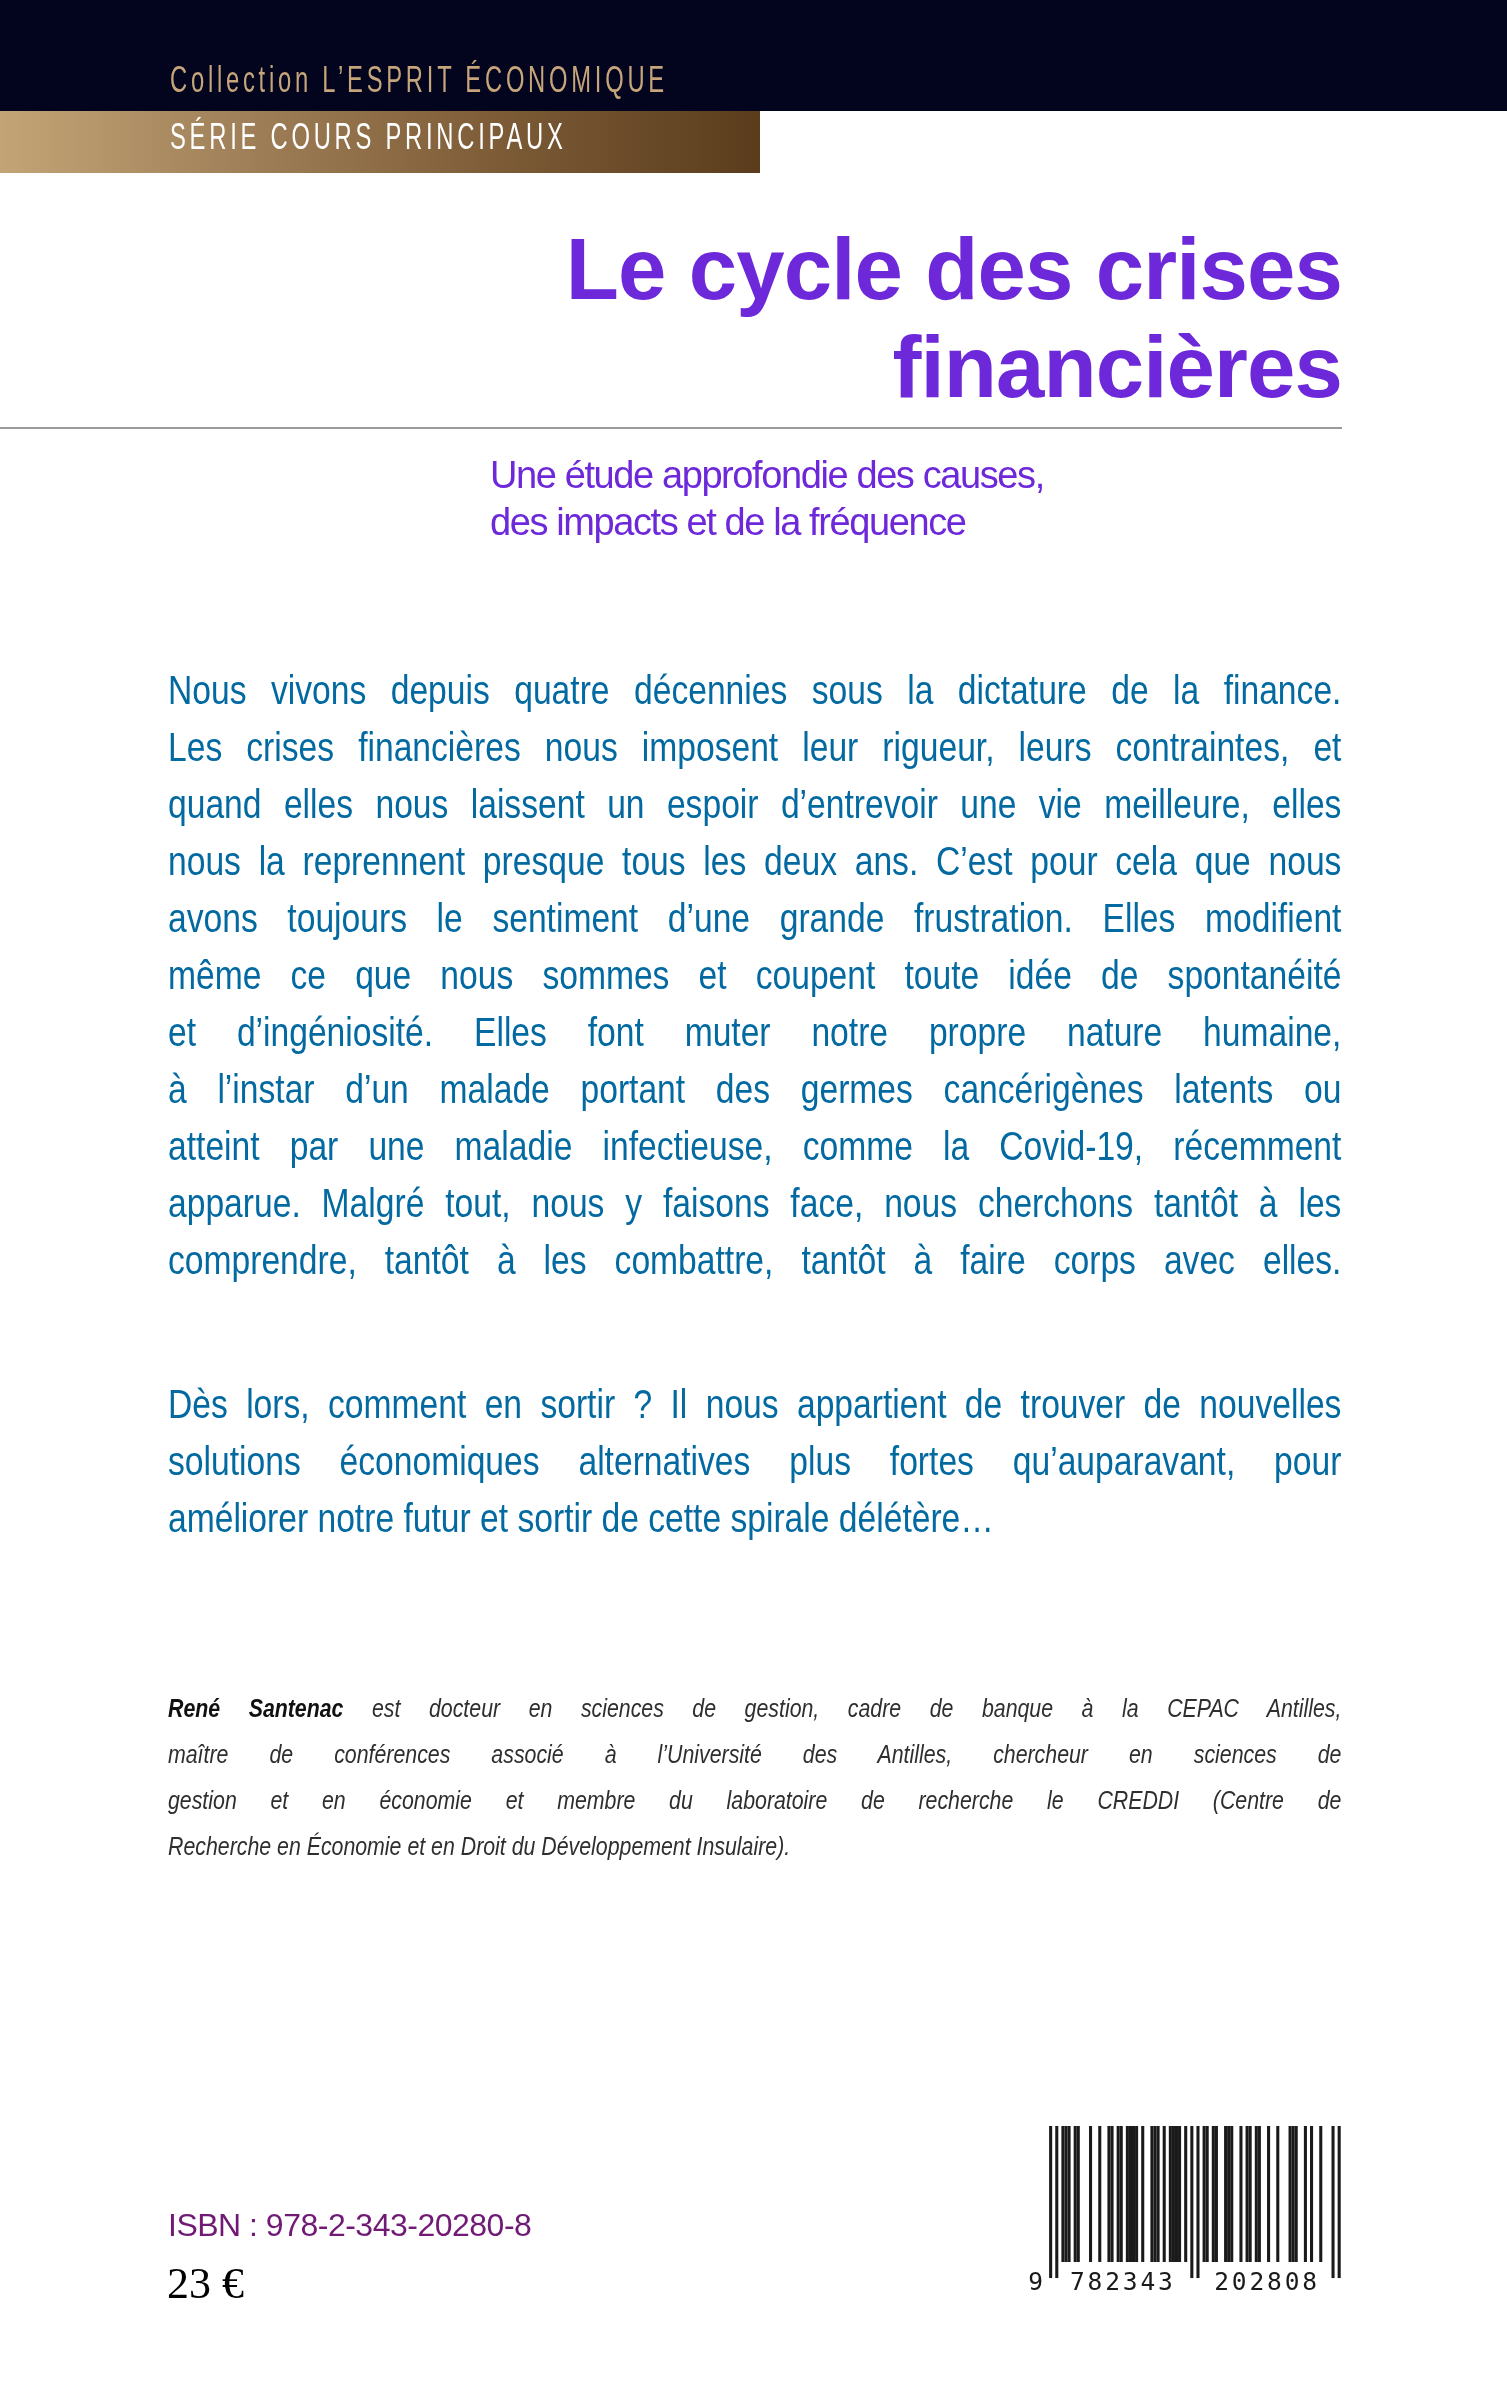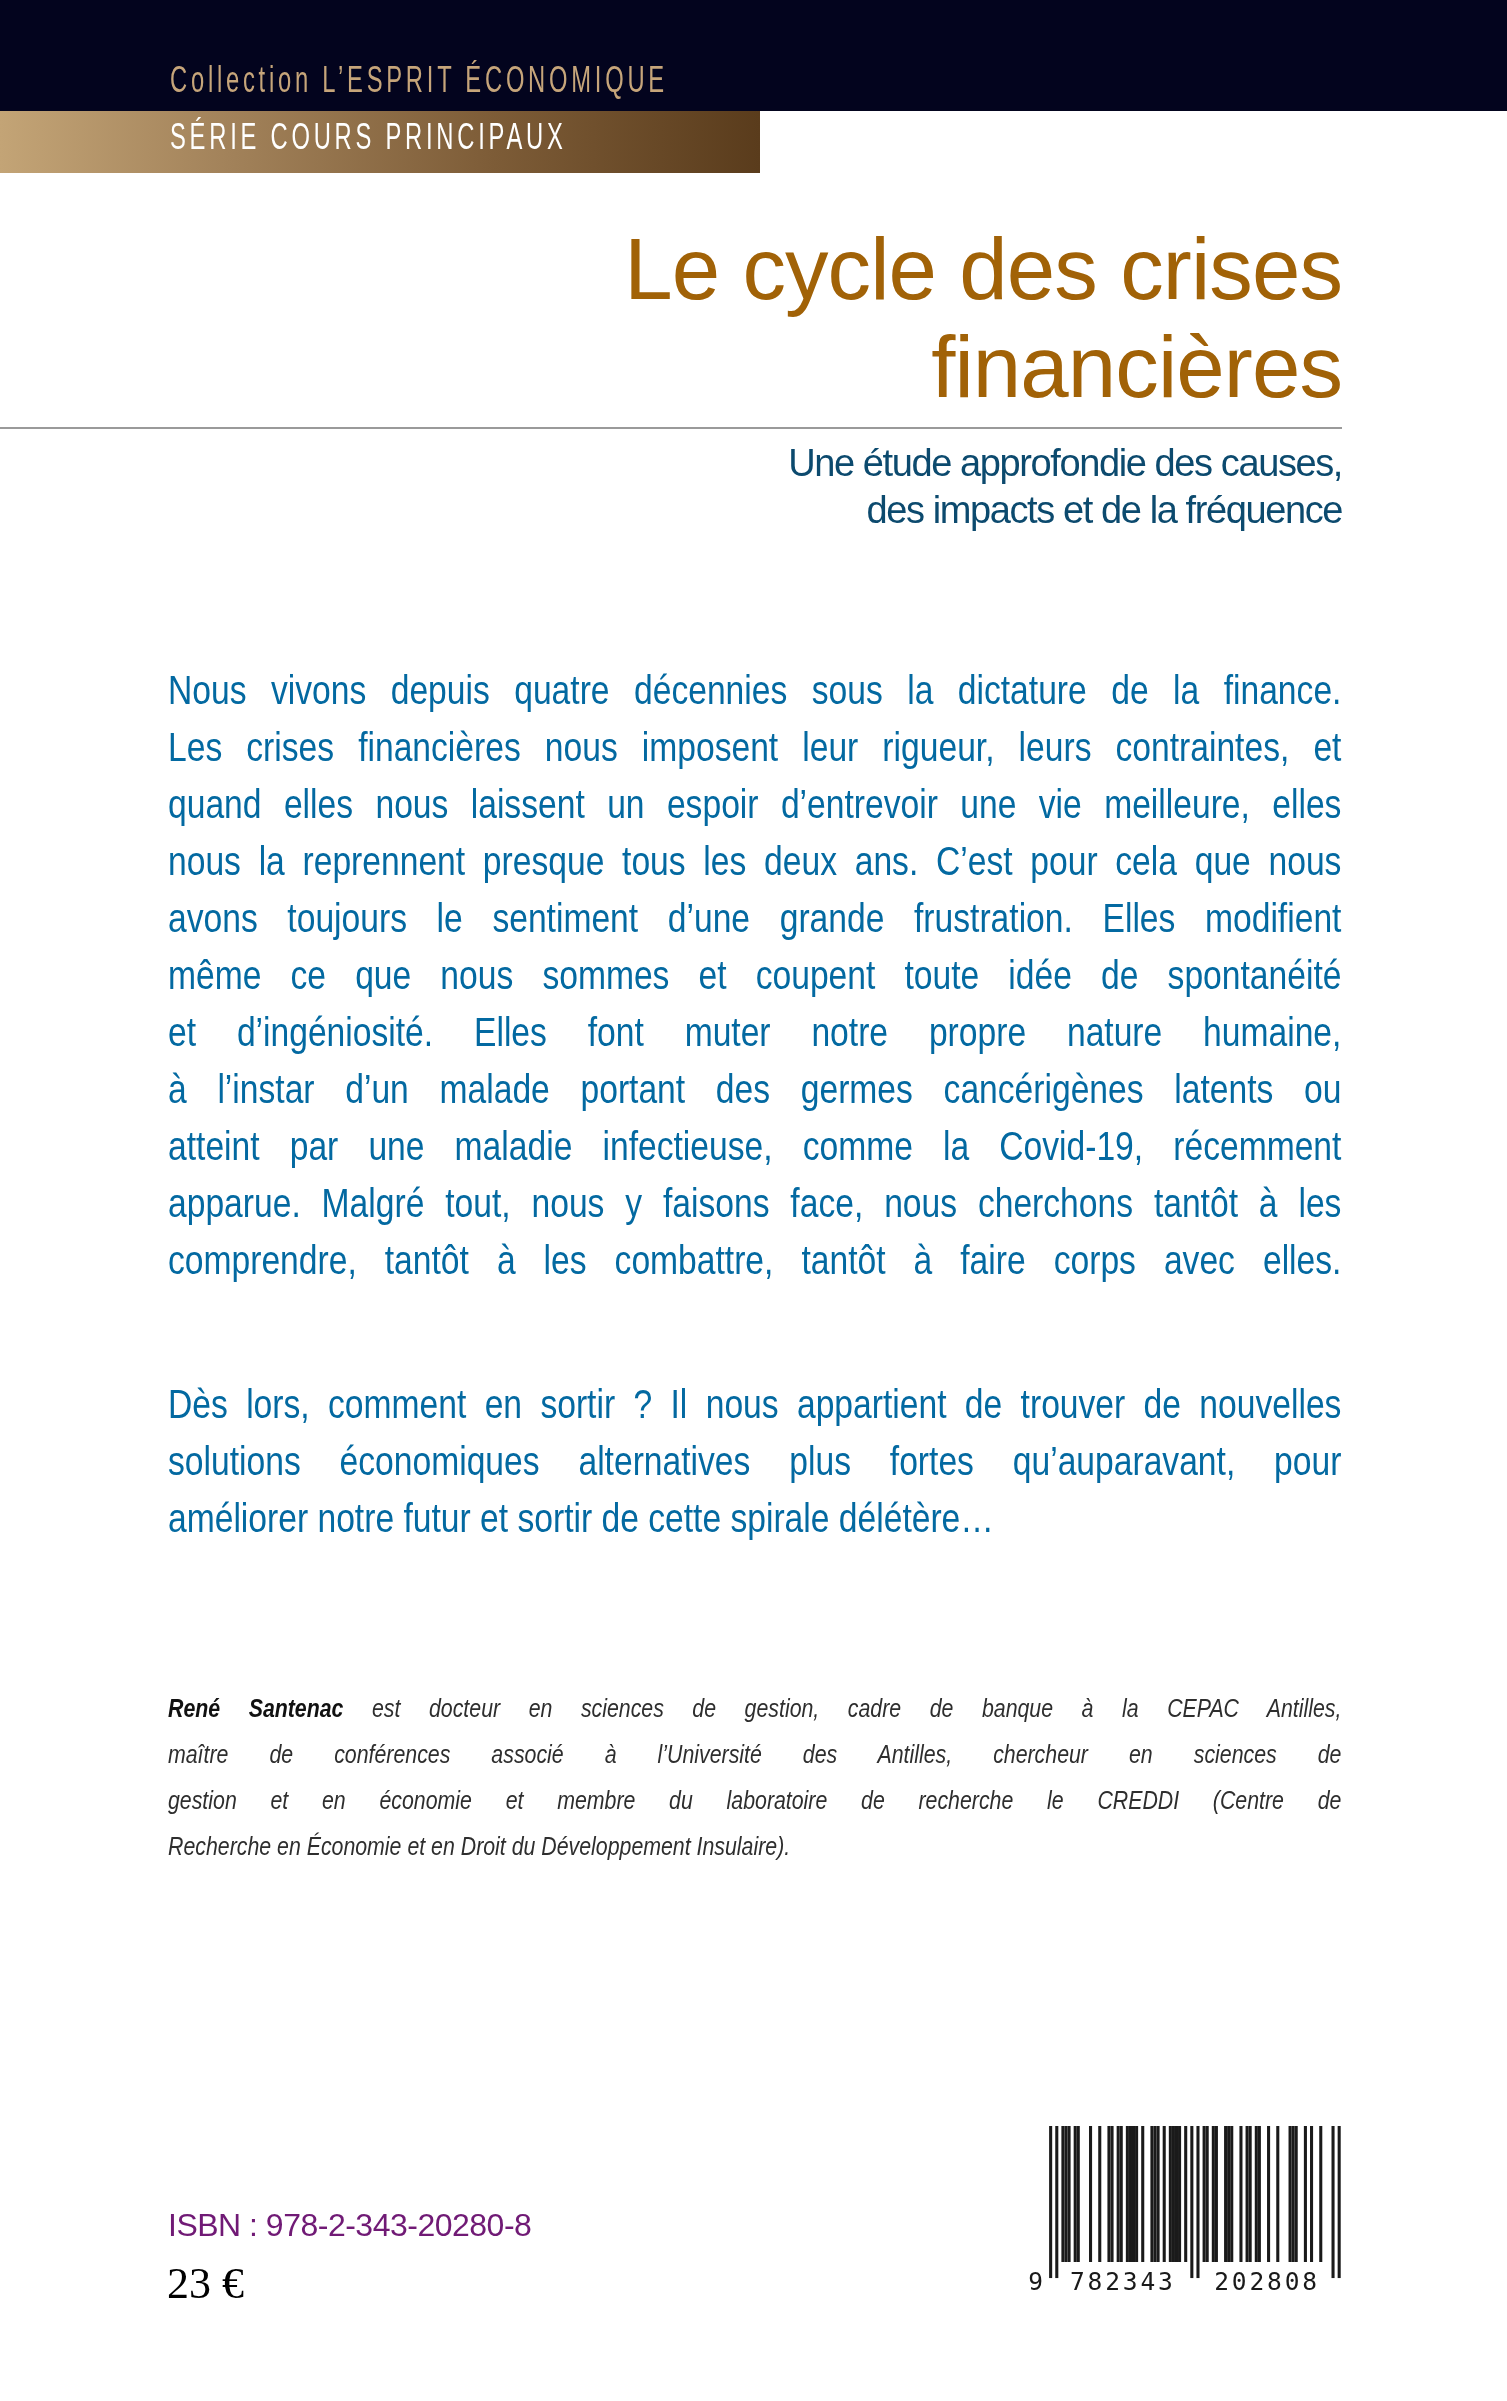--- a/index.html
+++ b/index.html
@@ -23,31 +23,31 @@
     background: linear-gradient(90deg, #c3a476 0%, #a2825a 30%, #7d5c37 65%, #5a3c1c 100%);
   }
   .serie {
     position: absolute; left: 170px; top: 118px; height: 38px;
     color: #ffffff; font-size: 36px; line-height: 38px; white-space: nowrap;
     letter-spacing: 5.7px;
     transform: scaleX(0.66); transform-origin: left top;
   }
   .title {
     position: absolute; right: 166px; top: 220px; width: 946px;
-    text-align: right; color: #a16207;
-    font-size: 87px; line-height: 98px; font-weight: normal; margin: 0;
+    text-align: right; color: #6d28d9;
+    font-size: 87px; line-height: 98px; font-weight: bold; margin: 0;
   }
   .title .line { display: block; white-space: nowrap; letter-spacing: -0.9px; }
   .rule {
     position: absolute; left: 0; top: 427px; width: 1342px; height: 1.9px;
     background: #9a9a9a;
   }
   .subtitle {
-    position: absolute; right: 166px; top: 440px; width: 852px;
-    text-align: right; color: #0c4a6e;
+    position: absolute; right: 166px; top: 452px; width: 852px;
+    color: #6d28d9;
     font-size: 38px; line-height: 47px; font-weight: normal;
   }
   .subtitle .line { display: block; white-space: nowrap; letter-spacing: -1.4px; }
 
   .body-text {
     position: absolute; left: 168px; top: 662px; width: 1173px;
     color: #0369a1; font-size: 41px;
   }
   .para { margin: 0; }
   .para .tl {

